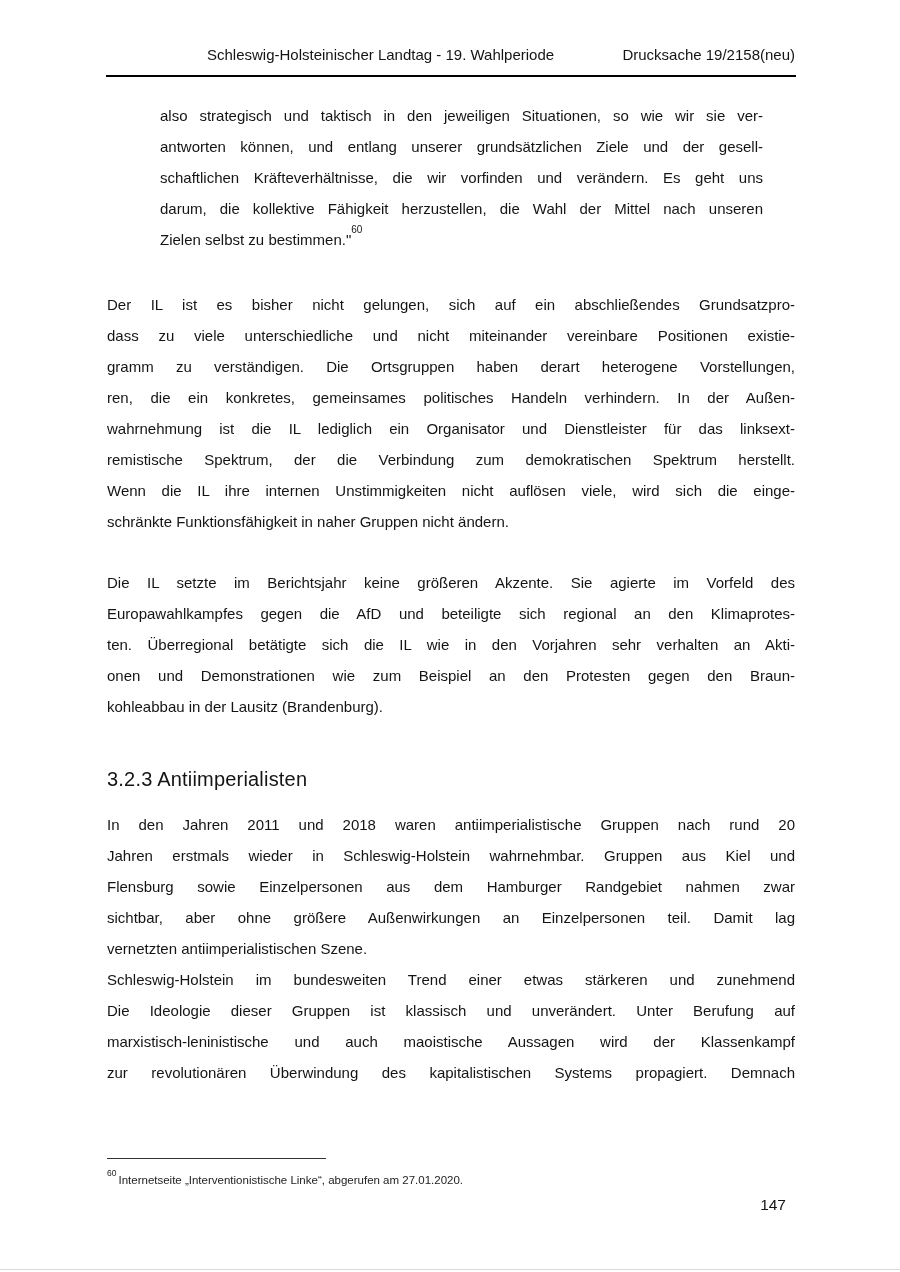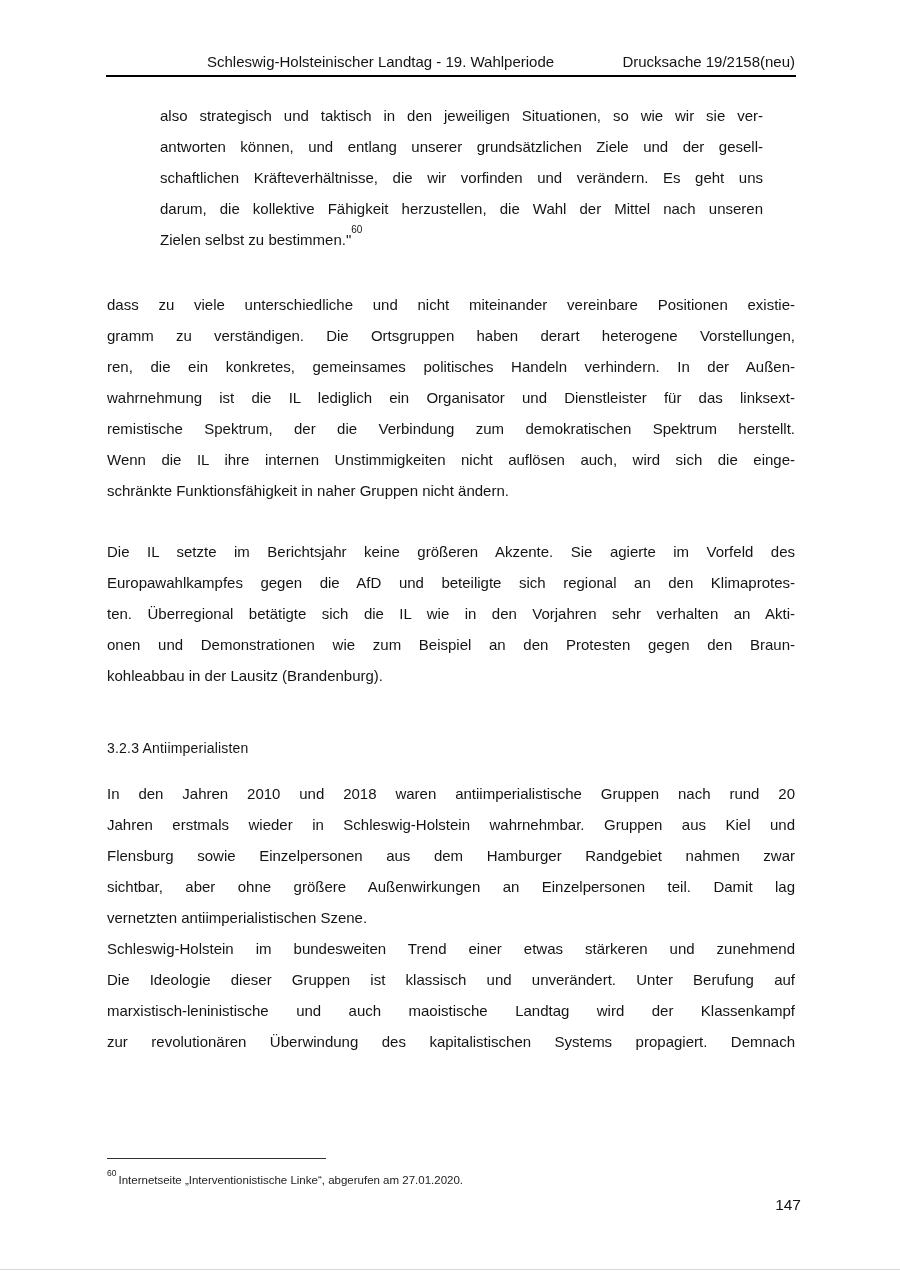--- a/index.html
+++ b/index.html
@@ -9,21 +9,21 @@
     background: #ffffff;
     font-family: "Liberation Sans", "DejaVu Sans", sans-serif;
     color: #141414;
     position: relative;
     overflow: hidden;
   }
   .header-row {
     position: absolute;
     left: 107px;
     width: 688px;
-    top: 53px;
+    top: 46px;
     display: flex;
     justify-content: space-between;
     font-size: 15px;
     line-height: 18px;
     white-space: nowrap;
   }
   .header-row .hleft { margin-left: 100px; }
   .header-rule {
     position: absolute;
     left: 106px;
@@ -38,31 +38,31 @@
     top: 100px;
     font-size: 15px;
     line-height: 31px;
   }
   .line { text-align: justify; text-align-last: justify; }
   .line.last { text-align: left; text-align-last: left; }
   .quote { margin-left: 53px; margin-right: 32px; margin-bottom: 34px; }
   .para-gap { margin-bottom: 30px; }
   .heading {
     margin: 42px 0 15px 0;
-    font-size: 14px;
+    font-size: 20px;
     font-weight: 400;
     line-height: 30px;
     letter-spacing: 0.2px;
   }
   sup.ref { font-size: 10px; position: relative; top: -6px; line-height: 0; }
   .footnote-area { position: absolute; left: 107px; top: 1158px; width: 688px; }
   .footnote-rule { width: 219px; border-top: 1px solid #333; }
   .footnote { margin-top: 8px; font-size: 11.5px; line-height: 18px; color: #222; }
   .footnote sup { font-size: 8.5px; position: relative; top: -3px; margin-right: 2px; }
-  .page-number { position: absolute; right: 99px; top: 1196px; font-size: 15.5px; }
+  .page-number { position: absolute; right: 114px; top: 1196px; font-size: 15.5px; }
   .bottom-edge { position: absolute; left: 0; right: 0; bottom: 2px; border-top: 1px solid #d9d9d9; }
 </style>
 </head>
 <body>
 
 <div>
 
   <div class="header-row">
     <span class="hleft">Schleswig-Holsteinischer Landtag - 19. Wahlperiode</span>
     <span class="hright">Drucksache 19/2158(neu)</span>
@@ -77,51 +77,52 @@
           <div class="line">antworten können, und entlang unserer grundsätzlichen Ziele und der gesell-</div>
           <div class="line">schaftlichen Kräfteverhältnisse, die wir vorfinden und verändern. Es geht uns</div>
           <div class="line">darum, die kollektive Fähigkeit herzustellen, die Wahl der Mittel nach unseren</div>
         </div>
       <div class="line last">
         <span>Zielen selbst zu bestimmen."</span><sup class="ref">60</sup>
       </div>
     </div>
 
     <div class="para para-gap">
+        <div class="line">Der IL ist es bisher nicht gelungen, sich auf ein abschließendes Grundsatzpro-</div>
         <div class="line">dass zu viele unterschiedliche und nicht miteinander vereinbare Positionen existie-</div>
         <div class="line">gramm zu verständigen. Die Ortsgruppen haben derart heterogene Vorstellungen,</div>
         <div class="line">ren, die ein konkretes, gemeinsames politisches Handeln verhindern. In der Außen-</div>
         <div class="line">wahrnehmung ist die IL lediglich ein Organisator und Dienstleister für das linksext-</div>
         <div class="line">remistische Spektrum, der die Verbindung zum demokratischen Spektrum herstellt.</div>
-        <div class="line">Wenn die IL ihre internen Unstimmigkeiten nicht auflösen auch, wird sich die einge-</div>
+        <div class="line">Wenn die IL ihre internen Unstimmigkeiten nicht auflösen viele, wird sich die einge-</div>
         <div class="line last">schränkte Funktionsfähigkeit in naher Gruppen nicht ändern.</div>
       </div>
 
     <div class="para">
         <div class="line">Die IL setzte im Berichtsjahr keine größeren Akzente. Sie agierte im Vorfeld des</div>
         <div class="line">Europawahlkampfes gegen die AfD und beteiligte sich regional an den Klimaprotes-</div>
         <div class="line">ten. Überregional betätigte sich die IL wie in den Vorjahren sehr verhalten an Akti-</div>
         <div class="line">onen und Demonstrationen wie zum Beispiel an den Protesten gegen den Braun-</div>
         <div class="line last">kohleabbau in der Lausitz (Brandenburg).</div>
       </div>
 
     <div class="heading">3.2.3 Antiimperialisten</div>
 
     <div class="para">
-        <div class="line">In den Jahren 2010 und 2018 waren antiimperialistische Gruppen nach rund 20</div>
+        <div class="line">In den Jahren 2011 und 2018 waren antiimperialistische Gruppen nach rund 20</div>
         <div class="line">Jahren erstmals wieder in Schleswig-Holstein wahrnehmbar. Gruppen aus Kiel und</div>
         <div class="line">Flensburg sowie Einzelpersonen aus dem Hamburger Randgebiet nahmen zwar</div>
         <div class="line">sichtbar, aber ohne größere Außenwirkungen an Einzelpersonen teil. Damit lag</div>
         <div class="line last">vernetzten antiimperialistischen Szene.</div>
         <div class="line">Schleswig-Holstein im bundesweiten Trend einer etwas stärkeren und zunehmend</div>
       </div>
 
     <div class="para">
         <div class="line">Die Ideologie dieser Gruppen ist klassisch und unverändert. Unter Berufung auf</div>
-        <div class="line">marxistisch-leninistische und auch maoistische Landtag wird der Klassenkampf</div>
+        <div class="line">marxistisch-leninistische und auch maoistische Aussagen wird der Klassenkampf</div>
         <div class="line">zur revolutionären Überwindung des kapitalistischen Systems propagiert. Demnach</div>
       </div>
 
   </div>
 
   <div class="footnote-area">
     <div class="footnote-rule"></div>
     <div class="footnote">
       <sup>60</sup><span>Internetseite „Interventionistische Linke“, abgerufen am 27.01.2020.</span>
     </div>

